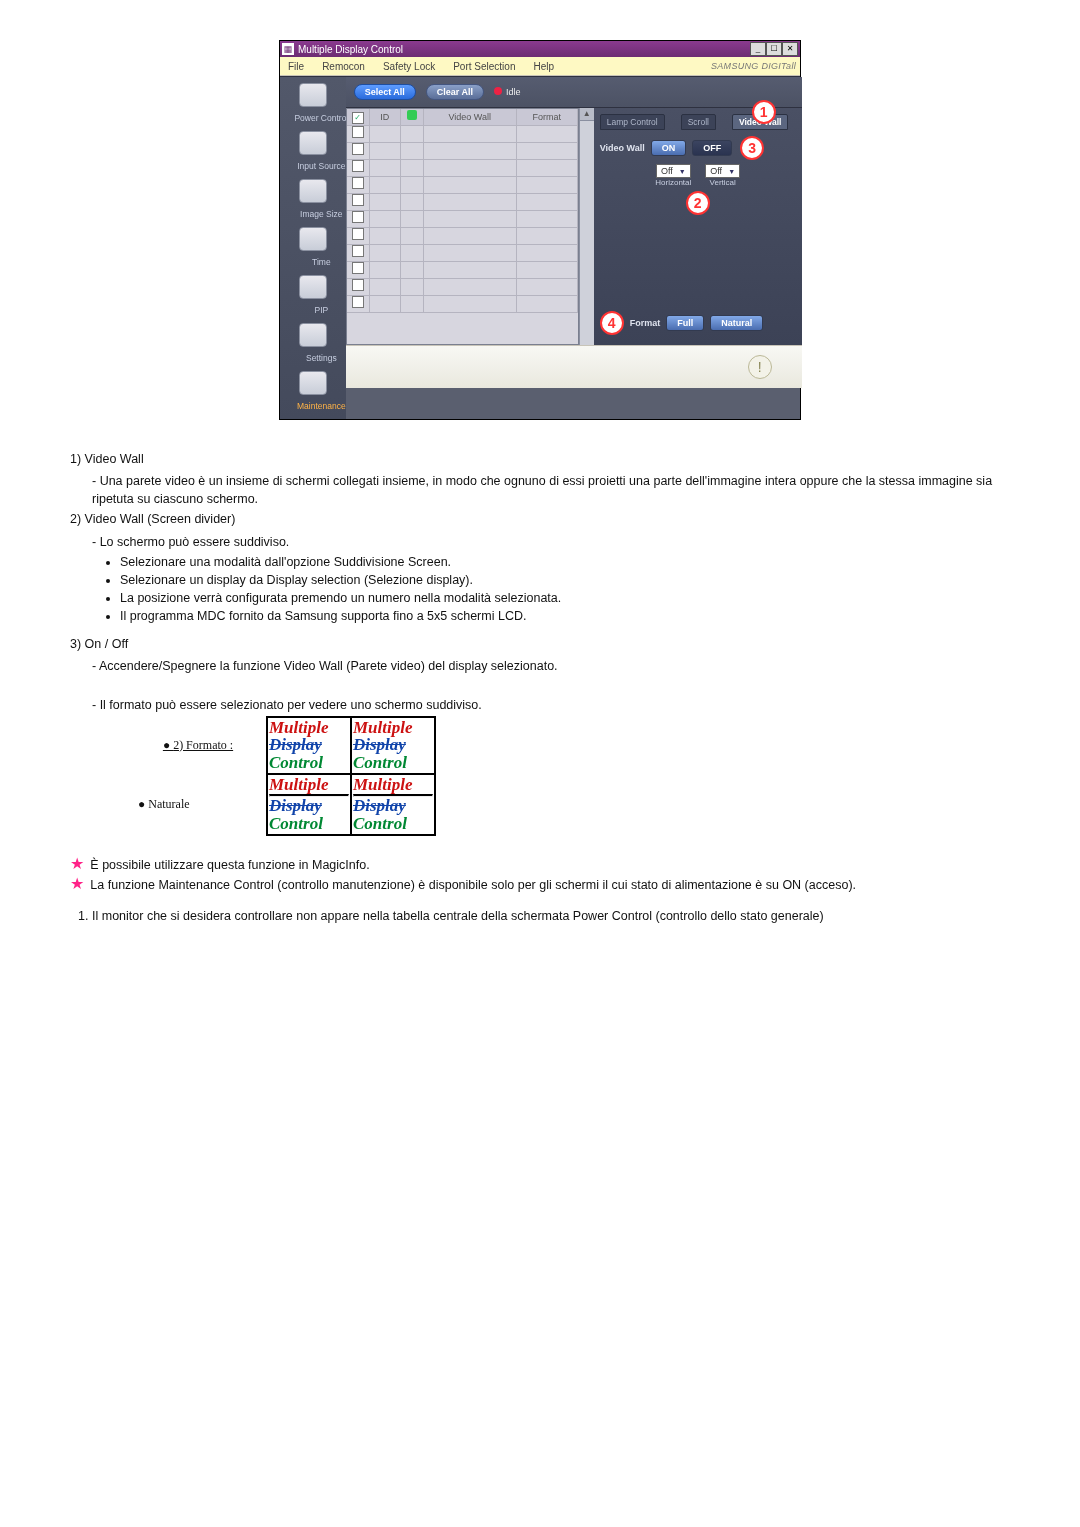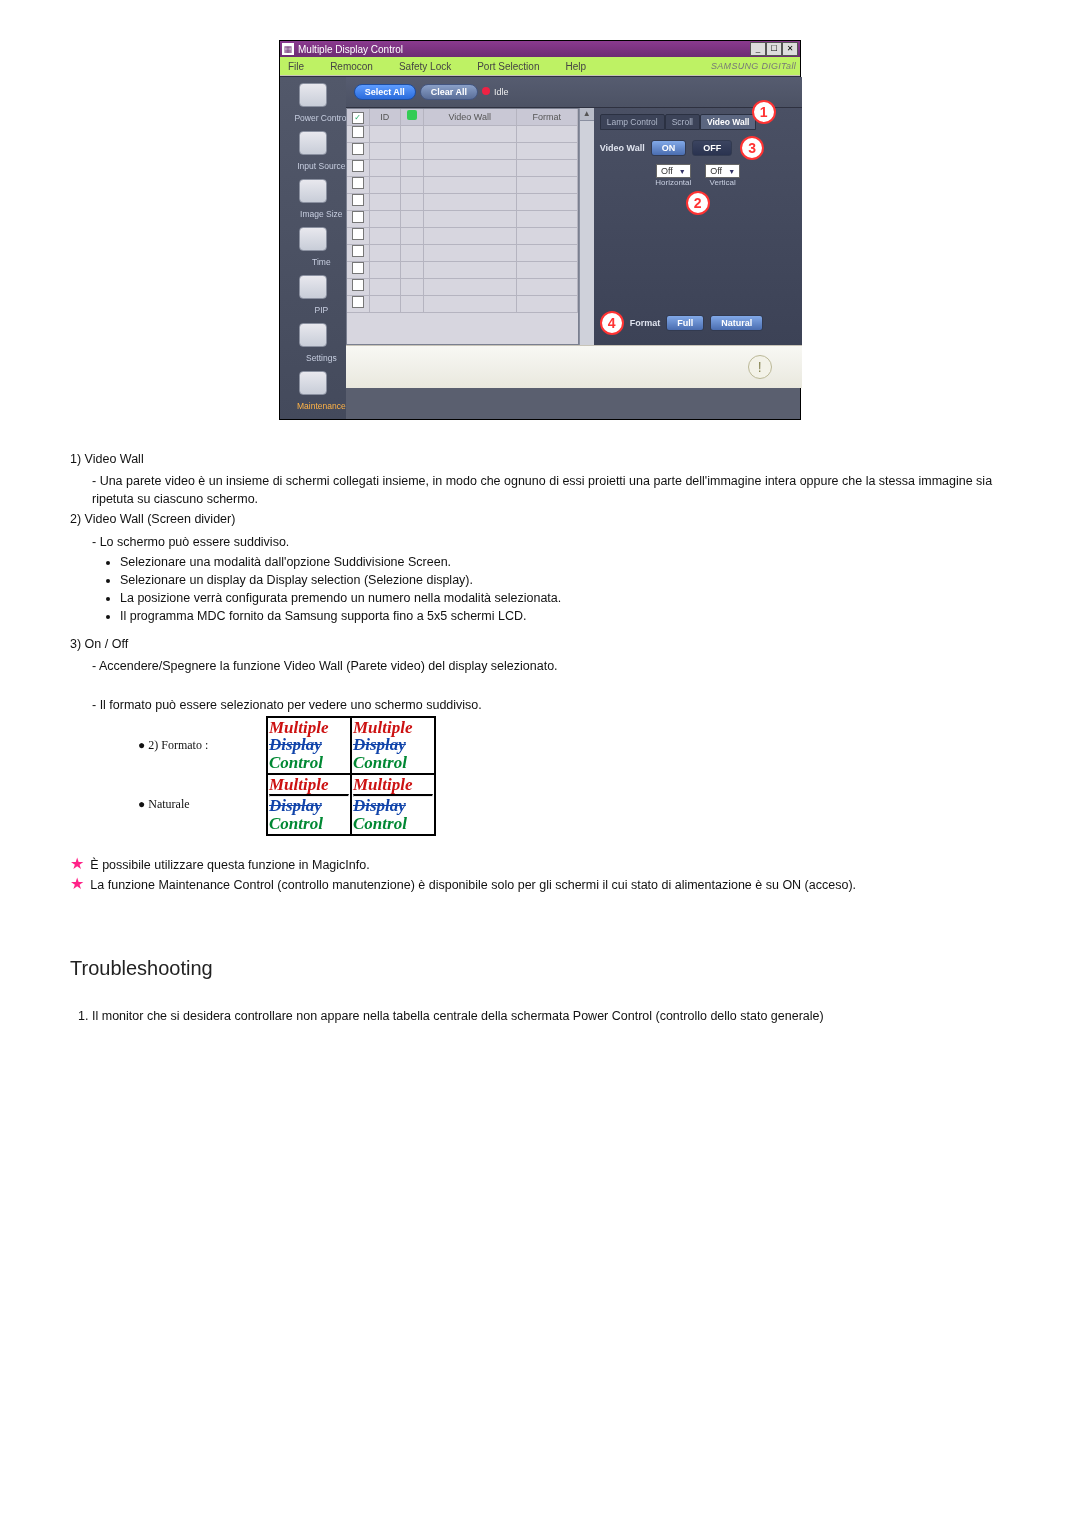--- a/index.html
+++ b/index.html
@@ -36,26 +36,26 @@
     display:inline-block; font-size:9px; line-height:12px; text-align:center; color:#6d2c73;
   }
   .titlebar .wincontrols { margin-left:auto; display:flex; gap:0; }
   .titlebar .wc {
     width:14px; height:12px; background:#ddd; border:1px solid #555;
     font-size:8px; line-height:12px; text-align:center; color:#000;
   }
 
   .menubar {
     height:18px;
-    background:#bef264;
+    background:#fef9c3;
     border-bottom:1px solid #c8c4b8;
     display:flex;
     align-items:center;
     padding:0 4px;
-    gap:18px;
+    gap:10px;
     color:#444;
   }
   .menubar .item { padding:2px 4px; font-size:10px; }
   .menubar .brand { margin-left:auto; font-style:italic; font-size:9px; color:#777; letter-spacing:0.3px; }
 
   .appbody {
     display:flex;
     background:#5a5f6f;
     border-top:1px solid #2e3140;
   }
@@ -86,21 +86,21 @@
   .sidebar .slabel.active { color:#ffb347; }
 
   .main {
     flex:1;
     display:flex;
     flex-direction:column;
   }
   .toolbar {
     height:30px;
     background:linear-gradient(#565c70,#4c5264);
-    display:flex; align-items:center; gap:4px; padding:0 8px;
+    display:flex; align-items:center; gap:10px; padding:0 8px;
     border-bottom:1px solid #2e3140;
   }
   .btn-pill {
     padding:2px 10px;
     border-radius:8px;
     font-size:9px;
     font-weight:bold;
     color:#fff;
     background:linear-gradient(#5e9cff,#2a6bdc);
     border:1px solid #1e4ea0;
@@ -134,21 +134,21 @@
   .scroll { width:14px; background:#cfd1da; border-left:1px solid #8a8fa0; position:relative; }
   .scroll .arrow { height:12px; background:#b8bcc8; border-bottom:1px solid #8a8fa0; text-align:center; line-height:12px; font-size:8px; color:#555;}
 
   .rightpanel {
     width:196px;
     background:linear-gradient(#4a5064,#3c4256);
     padding:6px 6px;
     color:#dfe3ee;
     position:relative;
   }
-  .tabs { display:flex; gap:0; margin-bottom:6px; font-size:8.5px; }
+  .tabs { display:flex; gap:16px; margin-bottom:6px; font-size:8.5px; }
   .tab { padding:2px 6px; background:#3c4358; border:1px solid #2b3142; border-radius:2px 2px 0 0; color:#aeb6c9;}
   .tab.active { background:#5b6680; color:#fff; font-weight:bold;}
 
   .panel-row { display:flex; align-items:center; gap:6px; margin:4px 0; font-size:9px; }
   .panel-row .lbl { font-weight:bold; }
   .pillbtn {
     padding:2px 10px; border-radius:3px;
     background:linear-gradient(#707a94,#545e78);
     border:1px solid #323a50; color:#fff; font-size:9px; font-weight:bold;
   }
@@ -415,21 +415,21 @@
       </ul>
 
     <br>
     <ul class="dash">
         <li>Il formato può essere selezionato per vedere uno schermo suddiviso.</li>
       </ul>
 
     <table class="fmt-table">
       <tbody>
           <tr>
-        <td class="fmt-label" style="border:none; width:120px; text-align:left;">
+        <td class="fmt-label" style="border:none; width:120px; text-align:center;text-decoration:underline;">
           ● <span>2) Formato :</span>
         </td>
         <td>
           <div class="mdc-cell">
             <span class="mdc-red">Multiple</span><br>
             <span class="mdc-blue" style="text-decoration:line-through;">Display</span><br>
             <span class="mdc-green">Control</span>
           </div>
         </td>
         <td>
@@ -467,19 +467,18 @@
     <br>
     <div class="star-row">
         <span class="star">★</span>
         <span>È possibile utilizzare questa funzione in MagicInfo.</span>
       </div>
     <div class="star-row">
         <span class="star">★</span>
         <span>La funzione Maintenance Control (controllo manutenzione) è disponibile solo per gli schermi il cui stato di alimentazione è su ON (acceso).</span>
       </div>
 
-    <h2 class="troub">Troubleshooting</h2>
     <ol class="ts">
       <li>Il monitor che si desidera controllare non appare nella tabella centrale della schermata Power Control (controllo dello stato generale)</li>
     </ol>
   </div>
 
 </div>
 
 </body></html>

